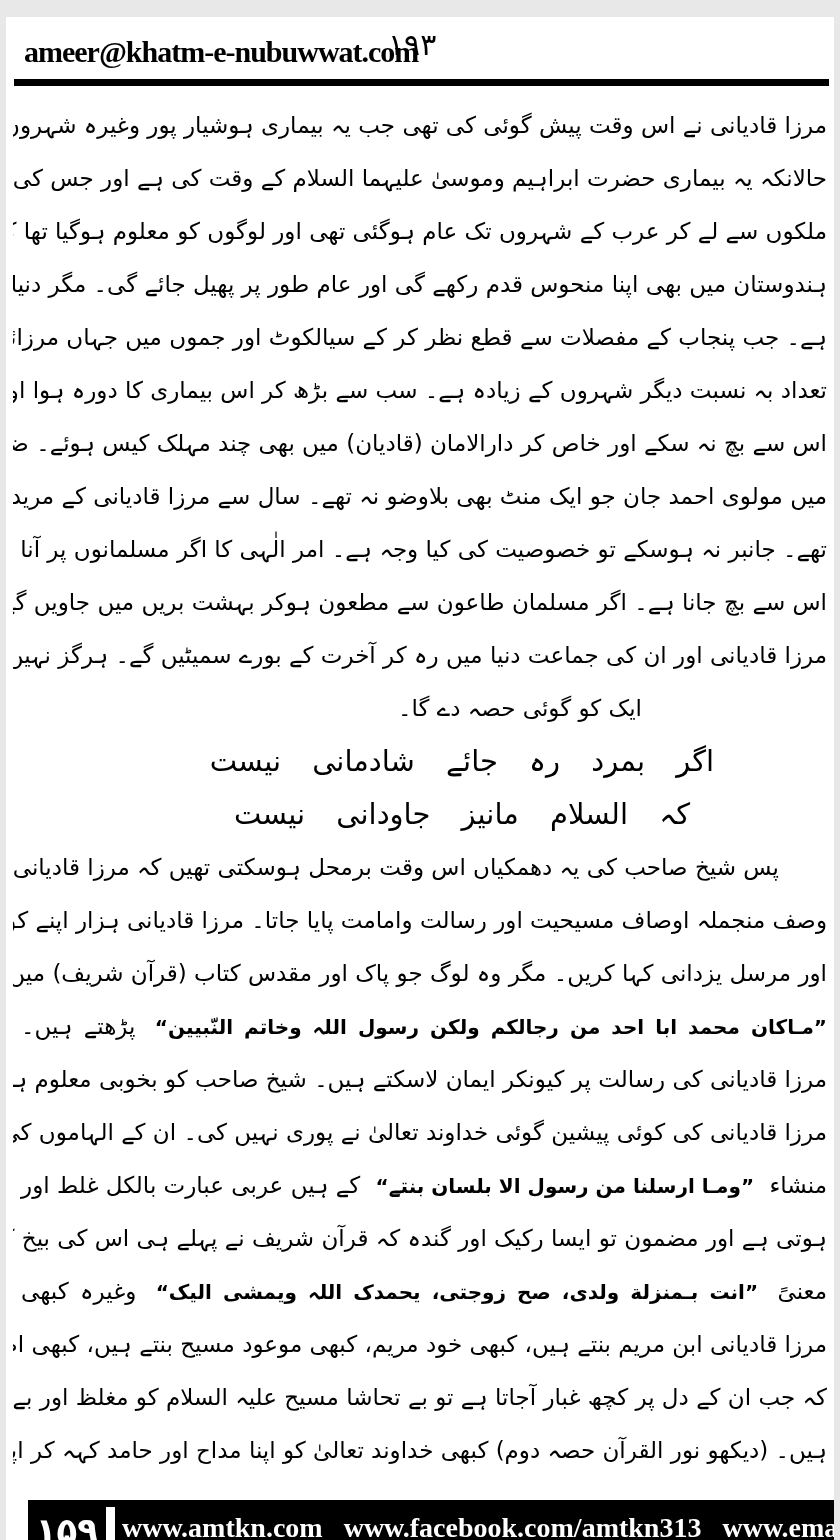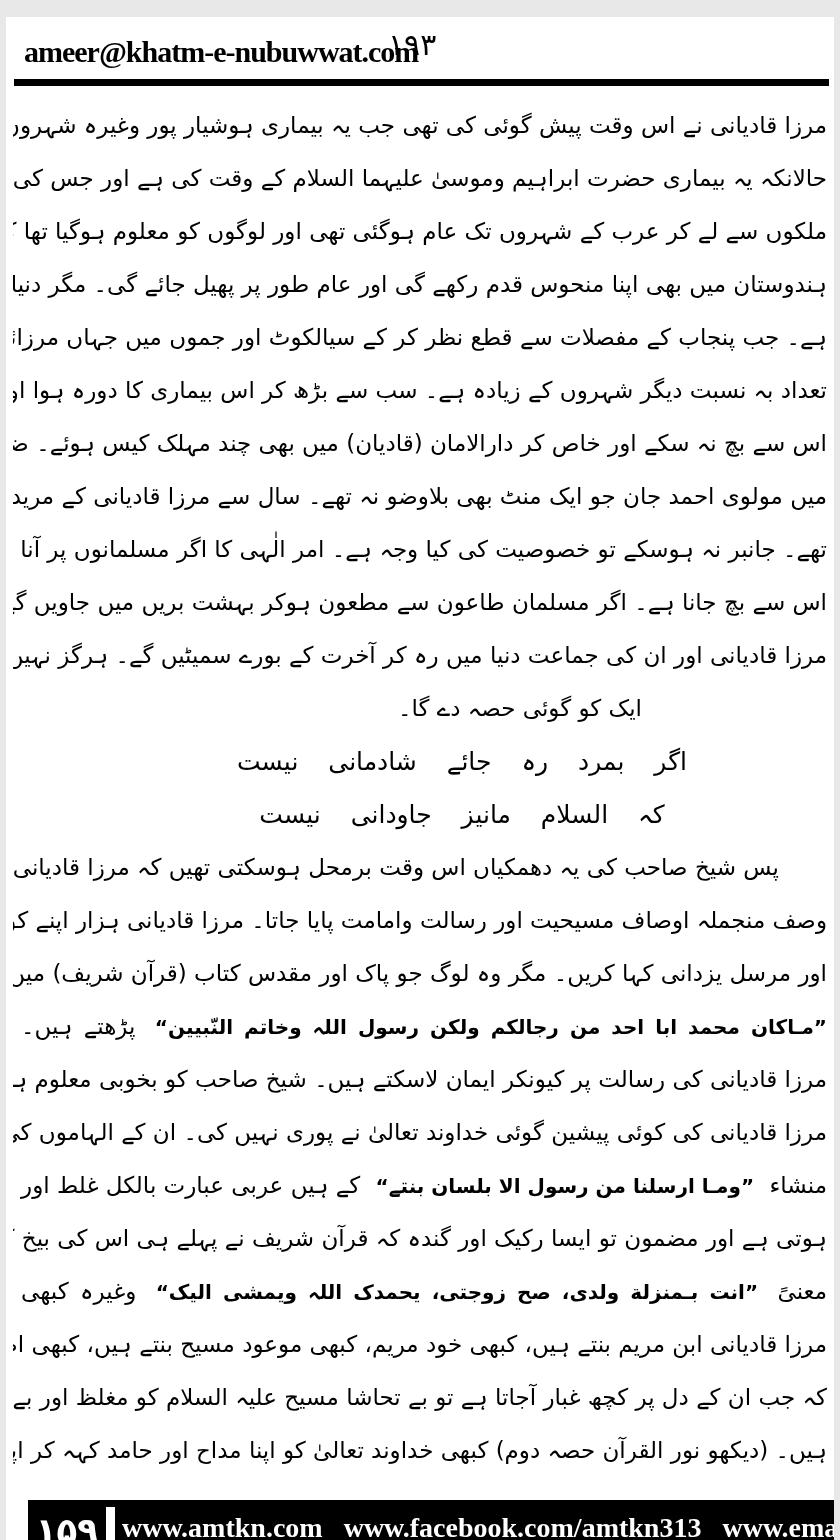--- a/index.html
+++ b/index.html
@@ -48,21 +48,21 @@
   .line .q{font-weight:bold;font-size:20px;}
   .line .seg{margin-left:8px;}
   .short-center{
     text-align:center;text-align-last:center;
     margin-left:200px; 
     margin-right:0;
   }
   .poem-line{
     text-align:right;text-align-last:center;
     word-spacing:22px;
-    font-size:25px;
+    font-size:29px;
     margin-left:84px;
   }
   .indent{text-indent:48px;}
 
   
   .footer{
     position:absolute;top:1483px;left:22px;right:0;height:55px;
     background:#000;
   }
   .footer-gap{position:absolute;left:78px;top:7px;width:9px;height:48px;background:#fff;}

